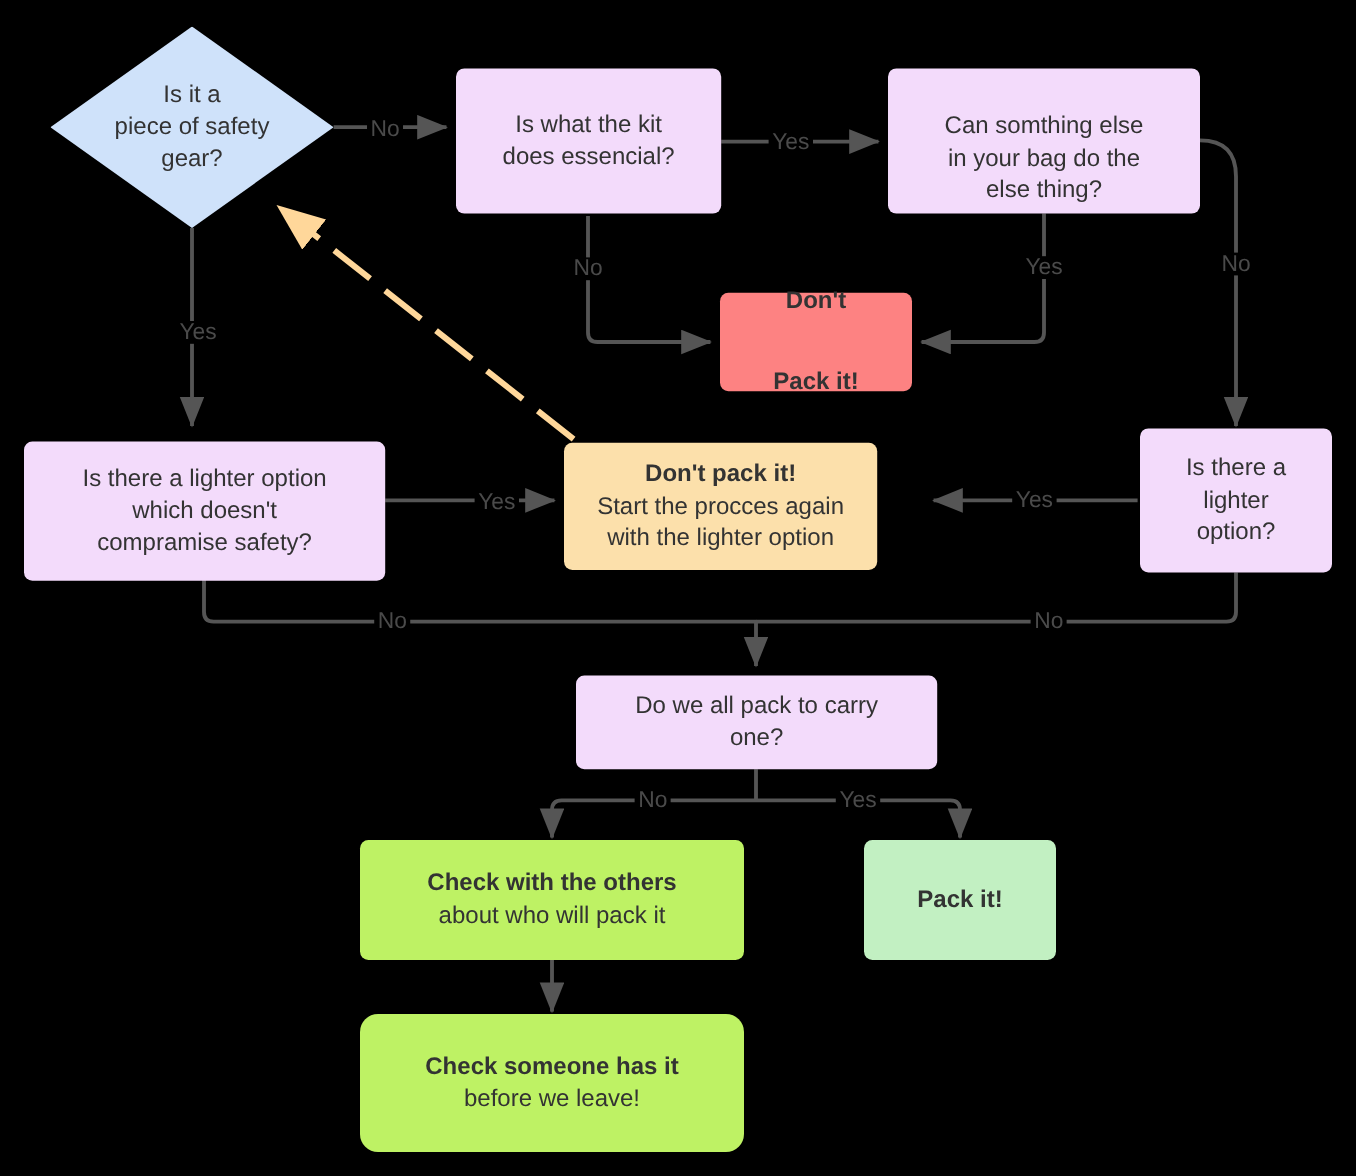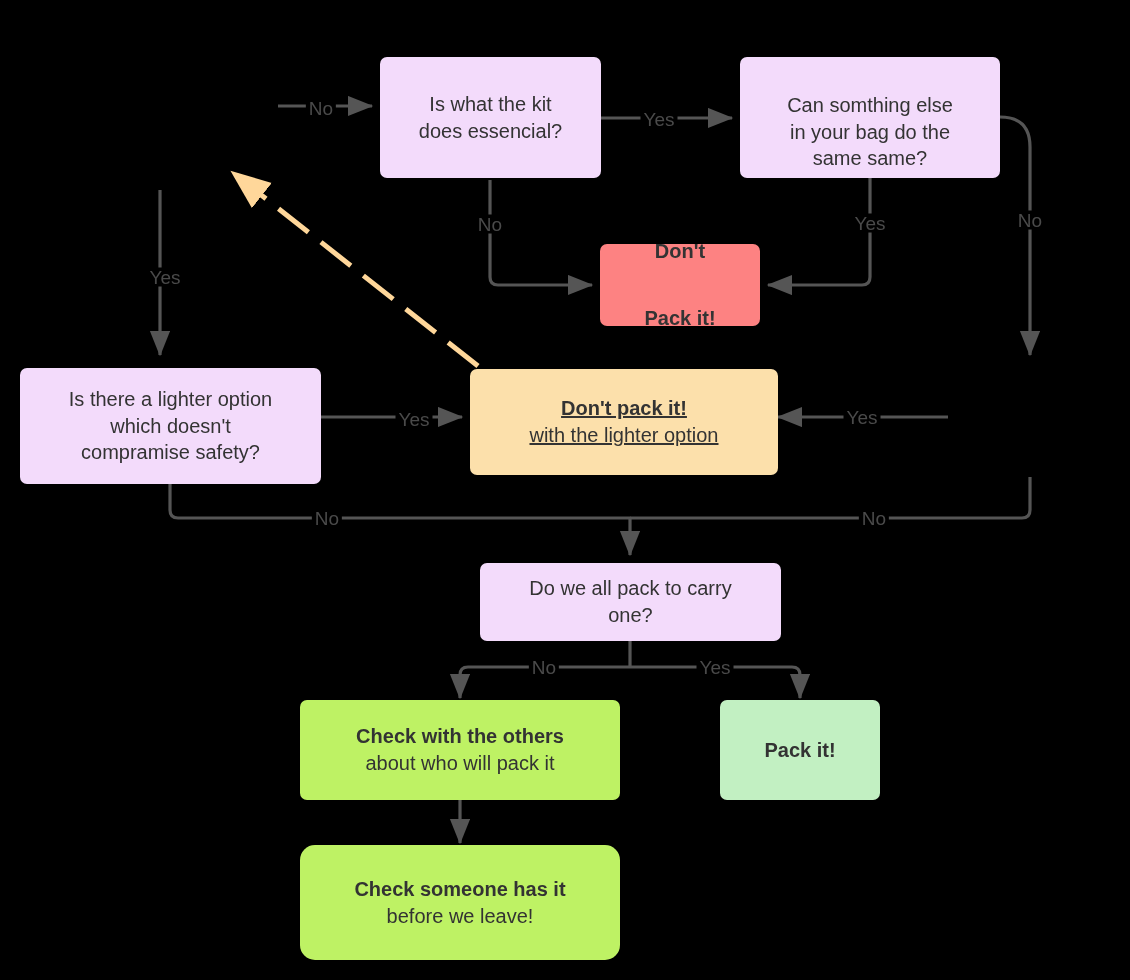--- a/index.html
+++ b/index.html
@@ -101,48 +101,62 @@
       <path d="M630,667 L792,667 Q800,667 800,675 L800,698" marker-end="url(#arrow)"></path>
 
       <path d="M460,800 L460,843" marker-end="url(#arrow)"></path>
     </g>
 
     <g fill="none" stroke="#ffd79a" stroke-width="5" stroke-linecap="butt">
       <path stroke-dasharray="38,16" d="M478,366 L232,172" marker-end="url(#arrowOrange)"></path>
     </g>
   </svg>
 
+  <div class="diamond-wrap" style="left:42px;top:22px;width:236px;height:168px;">
+    <div class="diamond-shape"></div>
+    <div class="diamond-label">
+      <span class="ln">Is it a</span>
+      <span class="ln">piece of safety</span>
+      <span class="ln">gear?</span>
+    </div>
+  </div>
 
   <div class="node n-pink" style="left:380px;top:57px;width:221px;height:121px;">
     <span class="ln">Is what the kit</span>
     <span class="ln">does essencial?</span>
   </div>
 
   <div class="node n-pink" style="left:740px;top:57px;width:260px;height:121px;justify-content:flex-end;">
     <span class="ln">Can somthing else</span>
     <span class="ln">in your bag do the</span>
-    <span class="ln">same same?</span>
+    <span class="ln">else thing?</span>
   </div>
 
   <div class="node n-red" style="left:600px;top:244px;width:160px;height:82px;gap:40px;">
     <span class="ln bold">Don't</span>
     <span class="ln bold">Pack it!</span>
   </div>
 
   <div class="node n-pink" style="left:20px;top:368px;width:301px;height:116px;">
     <span class="ln">Is there a lighter option</span>
     <span class="ln">which doesn't</span>
     <span class="ln">compramise safety?</span>
   </div>
 
-  <div class="node n-orange" style="left:470px;top:369px;width:308px;height:106px;text-decoration:underline;">
+  <div class="node n-orange" style="left:470px;top:369px;width:261px;height:106px;">
     <span class="ln bold">Don't pack it!</span>
+    <span class="ln">Start the procces again</span>
     <span class="ln">with the lighter option</span>
   </div>
 
+  <div class="node n-pink" style="left:950px;top:357px;width:160px;height:120px;">
+    <span class="ln">Is there a</span>
+    <span class="ln">lighter</span>
+    <span class="ln">option?</span>
+  </div>
 
   <div class="node n-pink" style="left:480px;top:563px;width:301px;height:78px;">
     <span class="ln">Do we all pack to carry</span>
     <span class="ln">one?</span>
   </div>
 
   <div class="node n-teal" style="left:300px;top:700px;width:320px;height:100px;">
     <span class="ln bold">Check with the others</span>
     <span class="ln">about who will pack it</span>
   </div>

